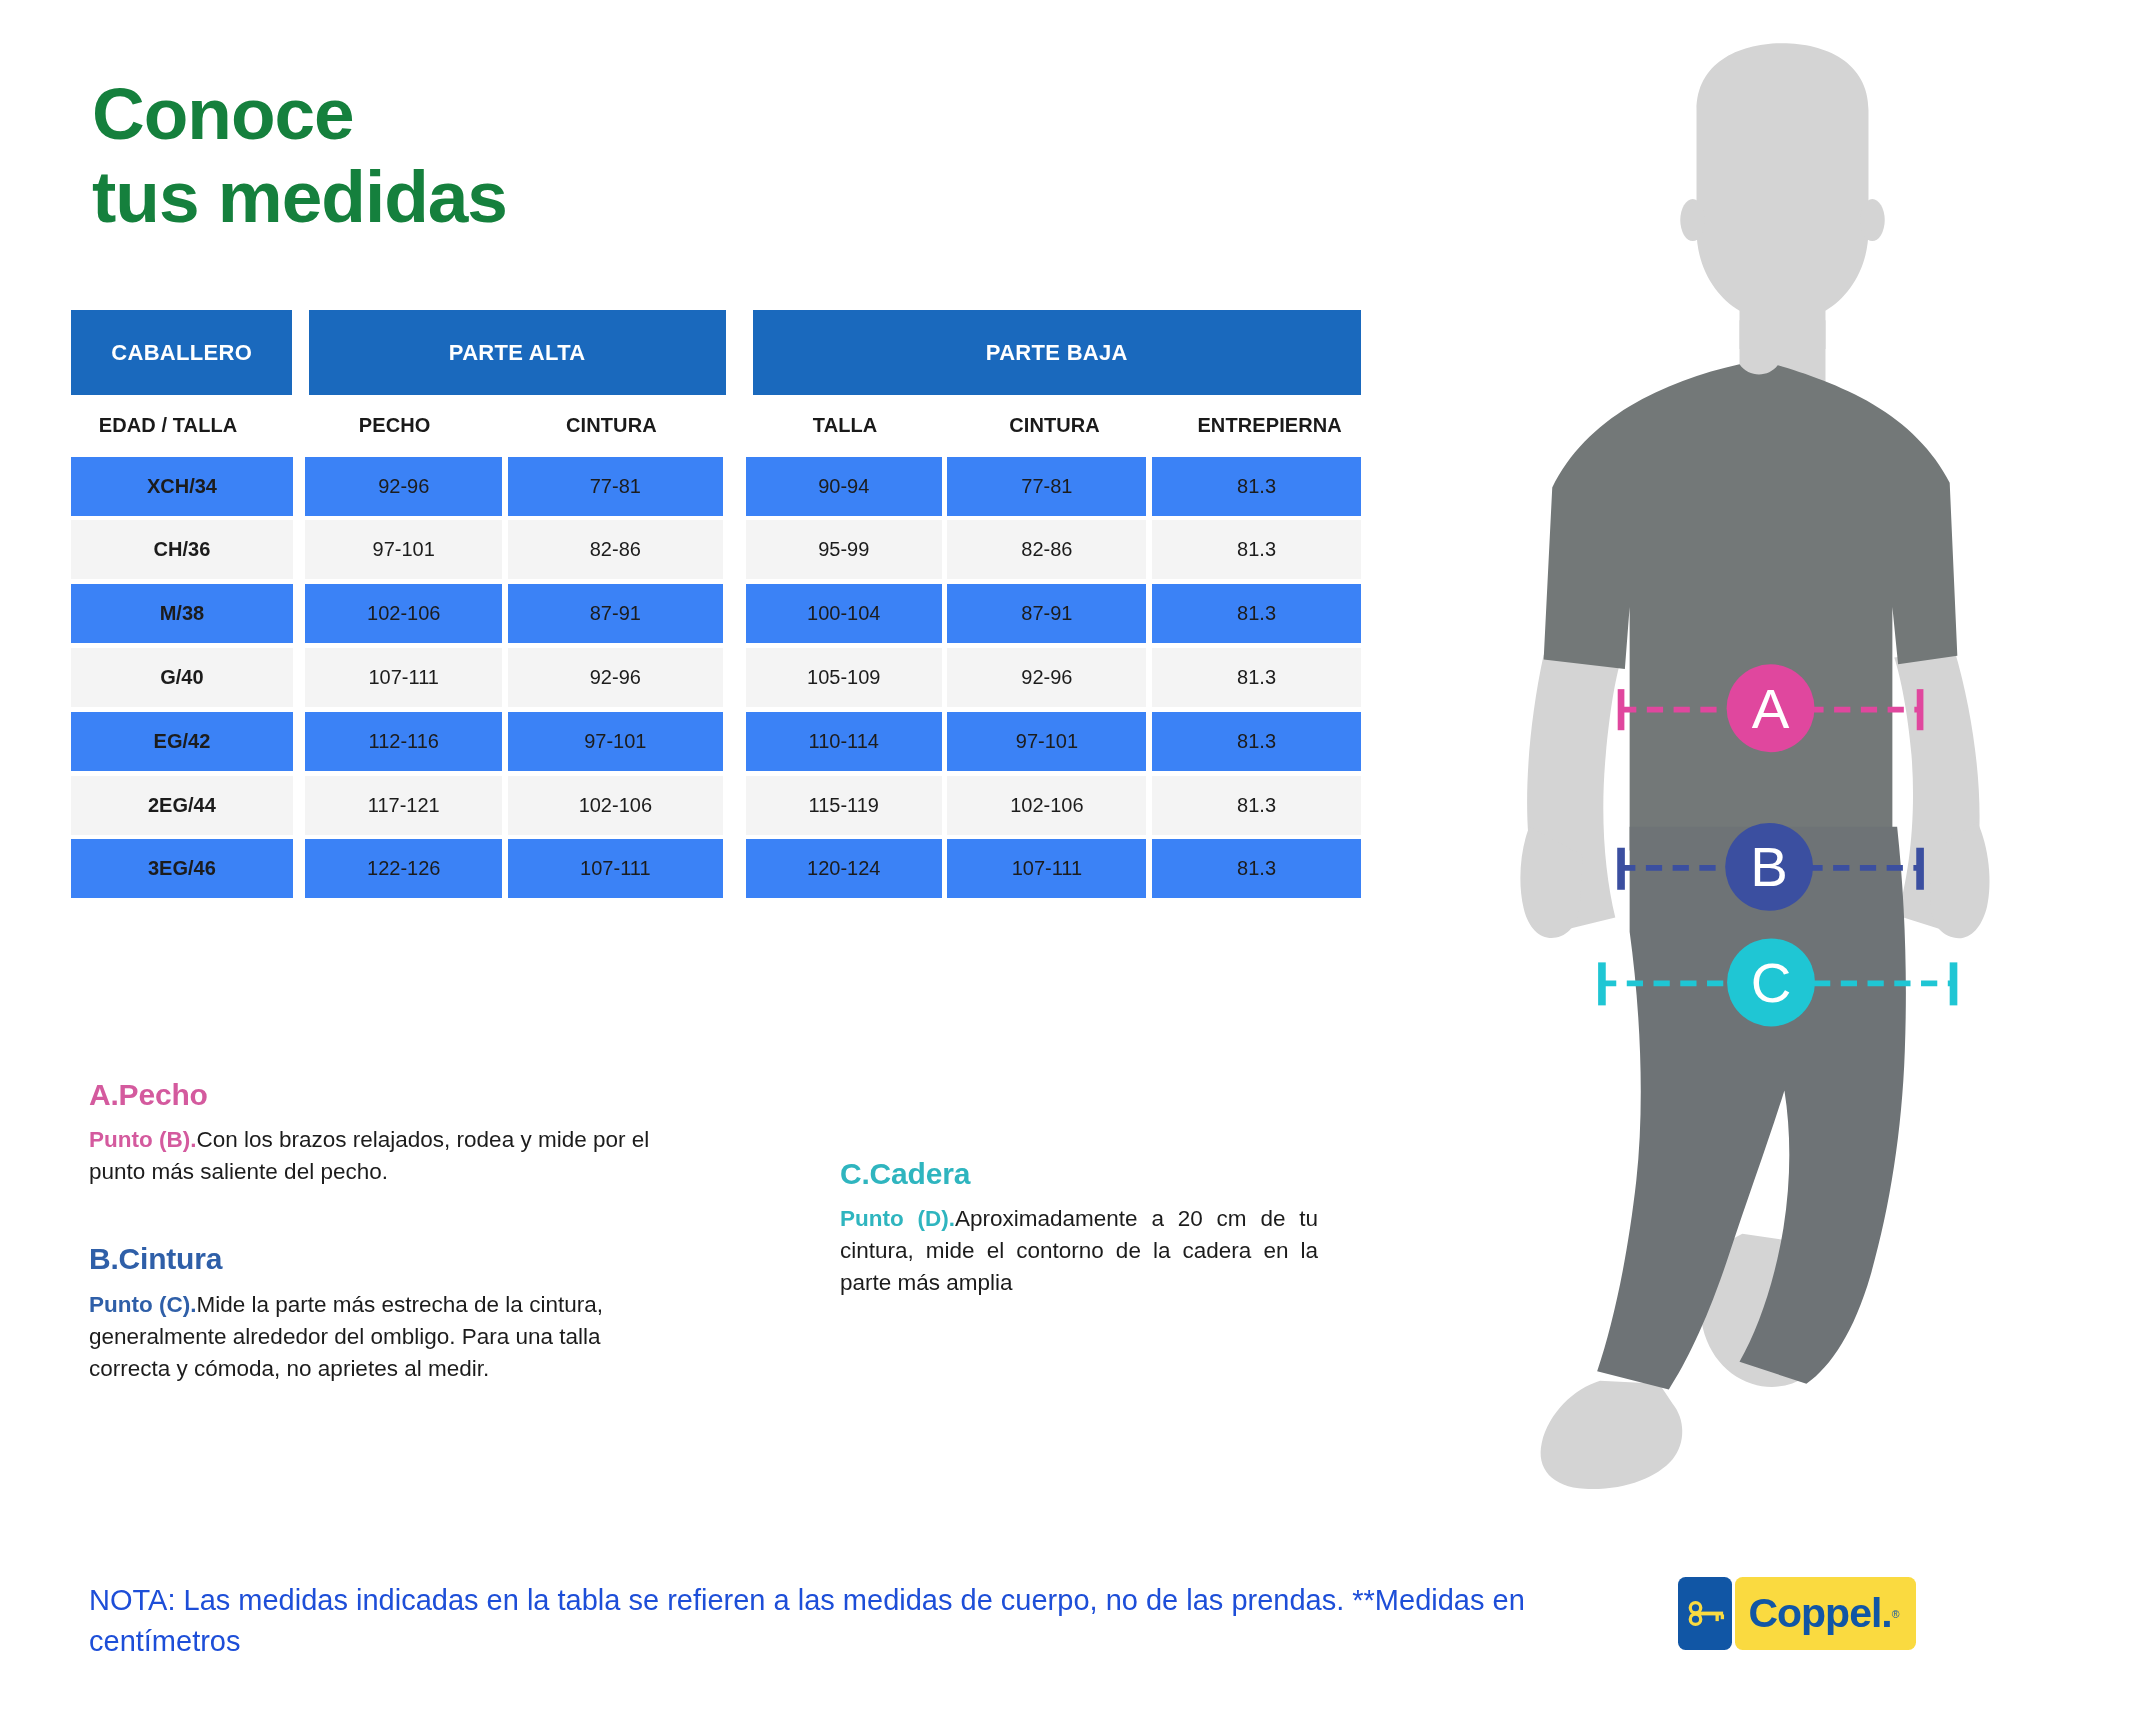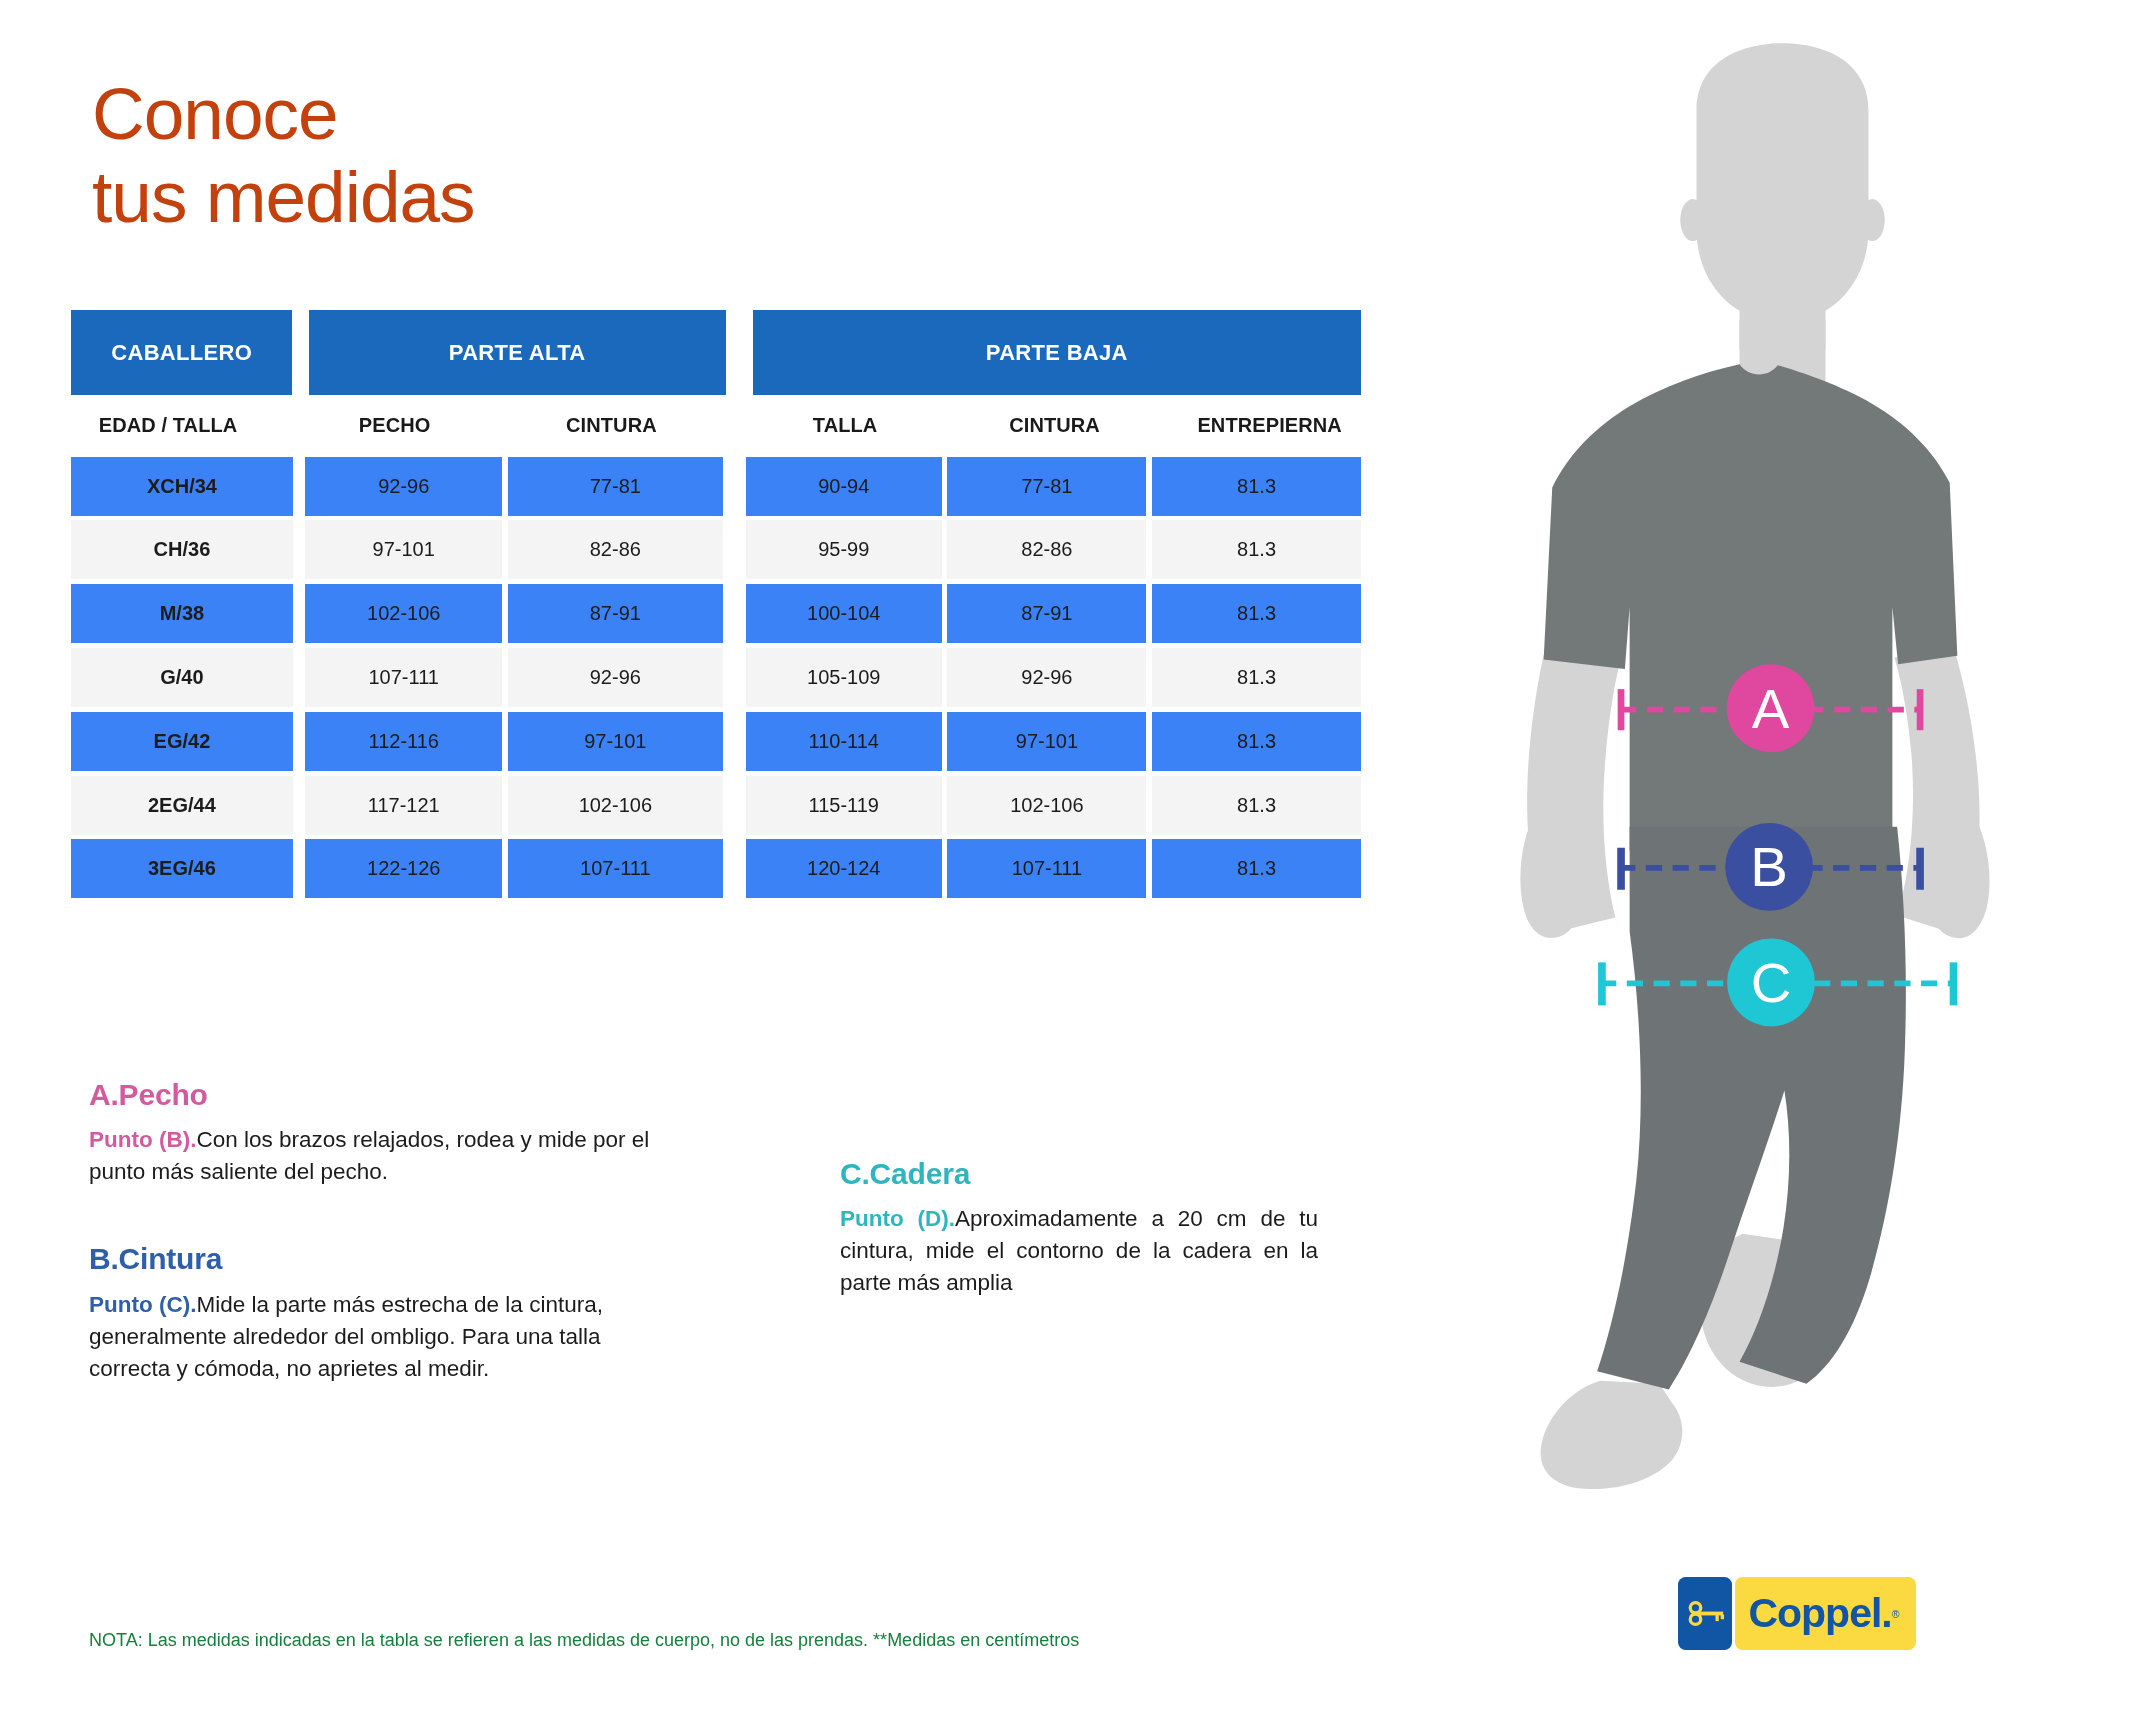--- a/index.html
+++ b/index.html
@@ -23,22 +23,22 @@
 
   
   .title-block {
     position: absolute;
     left: 92px;
     top: 72px;
     width: 860px;
   }
   .title-line {
     font-size: 73px;
-    font-weight: 400;
-    color: #c2410c;
+    font-weight: 700;
+    color: #15803d;
     letter-spacing: -1px;
     line-height: 1.14;
     white-space: nowrap;
   }
 
   
   .table-wrap {
     position: absolute;
     left: 71px;
     top: 310px;
@@ -144,24 +144,23 @@
   .justify { text-align: justify; }
 
   .spacer-b { height: 54px; }
 
   
   .note {
     position: absolute;
     left: 89px;
     top: 1580px;
     width: 1462px;
-    font-size: 18px;
+    font-size: 29px;
     line-height: 1.42;
-    color: #15803d;
-    margin-top: 48px;
+    color: #1d4ed8;
   }
 
   
   .figure {
     position: absolute;
     left: 1472px;
     top: 43px;
     width: 621px;
     height: 1491px;
   }

